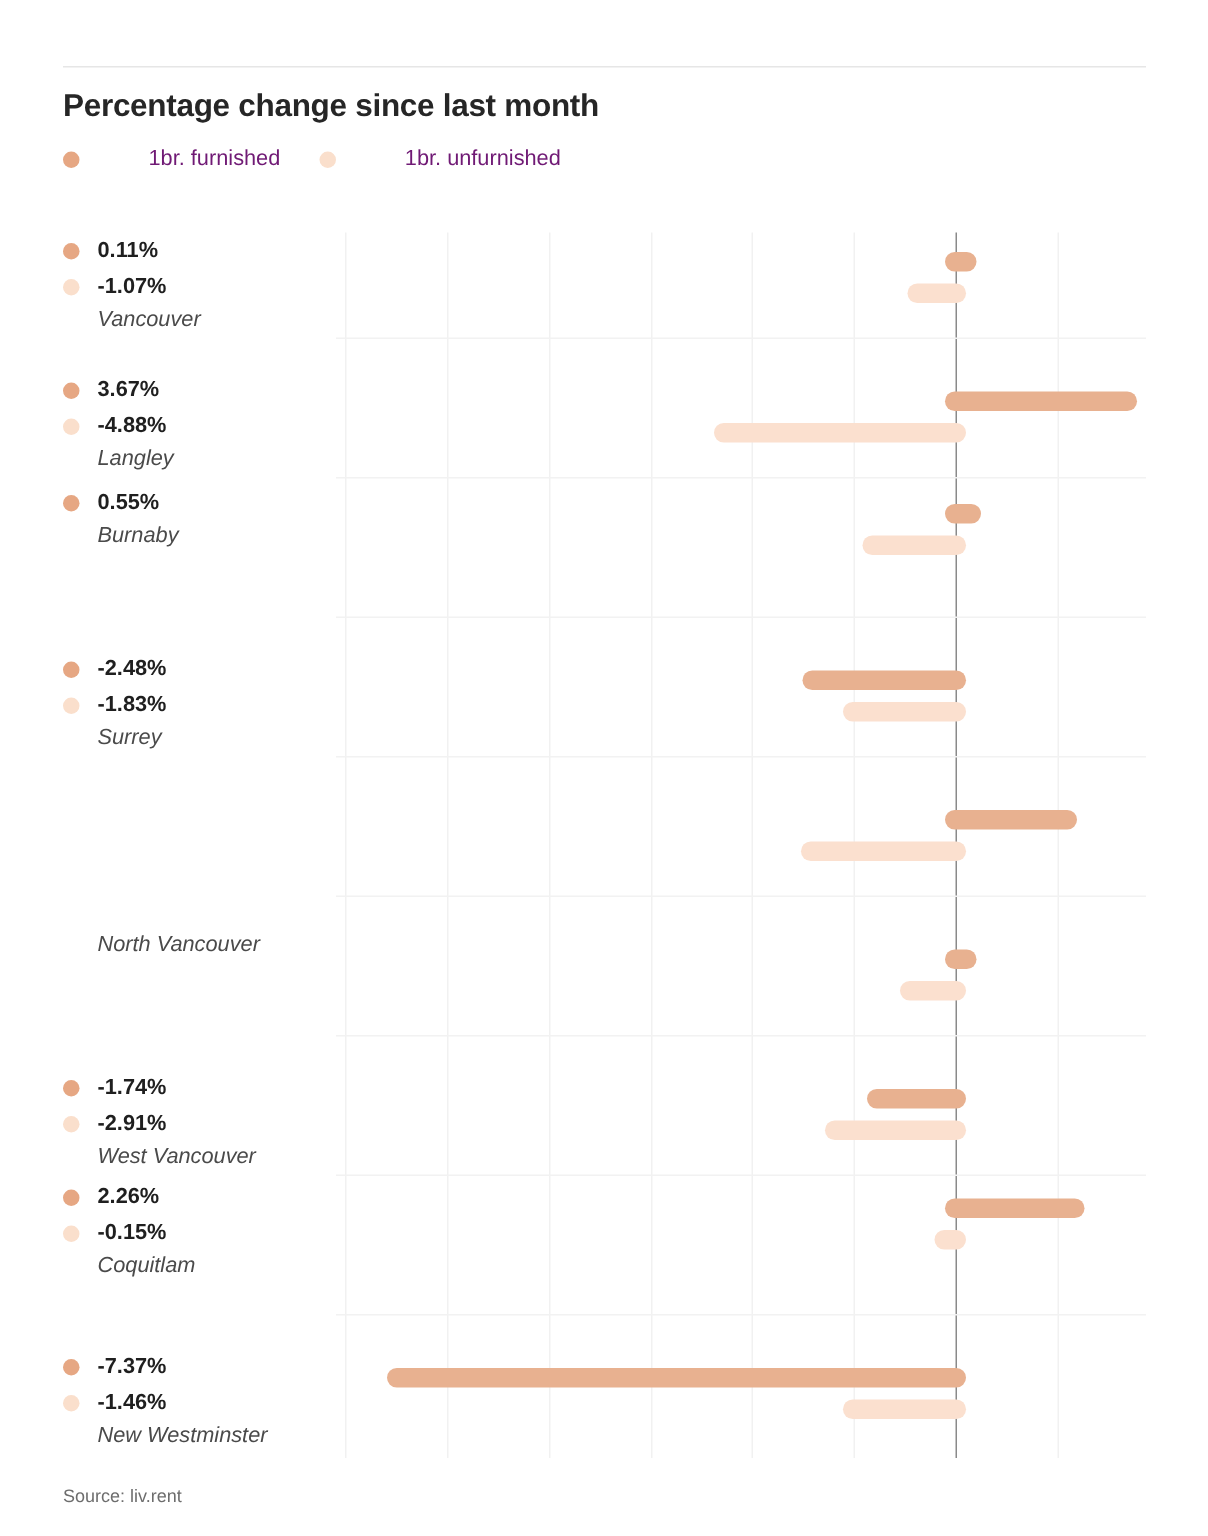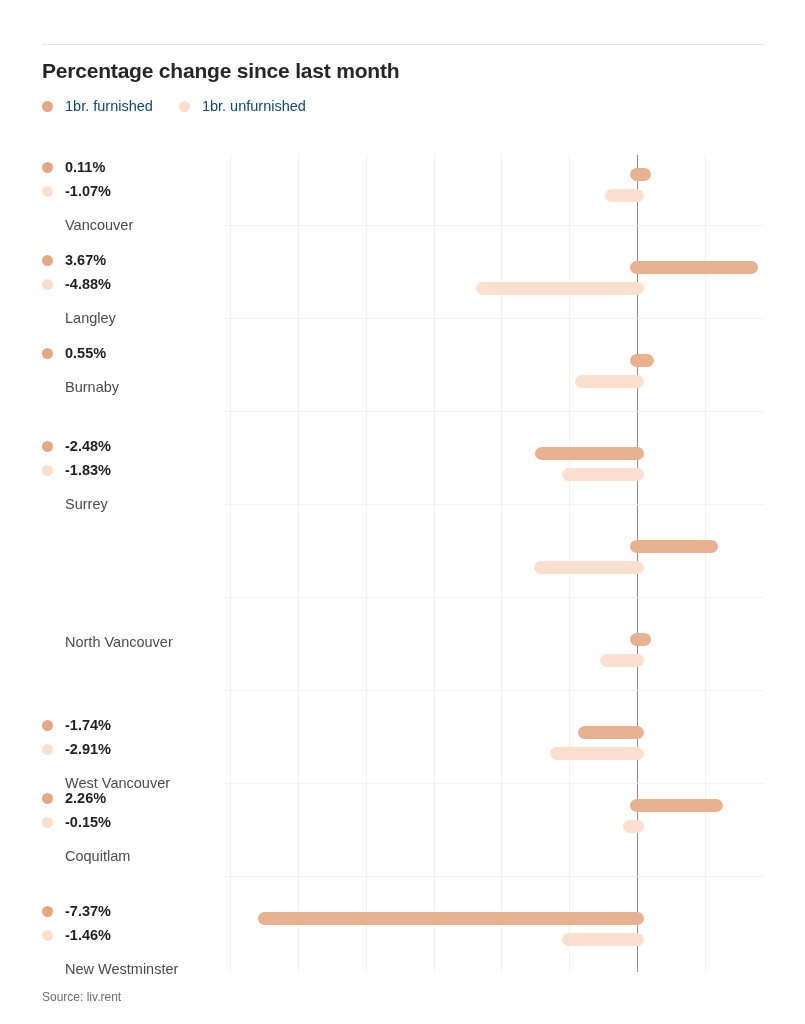--- a/index.html
+++ b/index.html
@@ -26,21 +26,21 @@
 
   .legend {
     position:absolute; left:42px; top:98px;
     display:flex; align-items:center; gap:0px;
   }
   .legend-item { display:flex; align-items:center; margin-right:26px; }
   .legend-dot {
     width:11px; height:11px; border-radius:50%;
     display:inline-block; margin-right:12px;
   }
-  .legend-label { font-size:14.5px; color:#0c4a6e; }
+  .legend-label { font-size:14.5px; color:#701a75;margin-left:34px; }
 
   
   .plot {
     position:absolute; left:224px; top:155px;
     width:540px; height:817px;
   }
   .gridline {
     position:absolute; top:0; bottom:0; width:1px;
     background:#f1f1f1;
   }
@@ -56,21 +56,21 @@
   
   .row { position:absolute; left:0; width:805px; }
   .row-labels { position:absolute; left:42px; top:0; width:180px; }
   .lab-line { display:flex; align-items:center; height:24px; }
   .lab-dot {
     width:11px; height:11px; border-radius:50%;
     margin-right:12px; flex:0 0 auto;
   }
   .lab-val { font-size:14.5px; font-weight:bold; color:#1f1f1f; }
   .lab-city {
-    font-size:14.5px; color:#4a4a4a; margin-left:23px; margin-top:14px;
+    font-size:14.5px; color:#4a4a4a; margin-left:23px; margin-top:2px;font-style:italic;
   }
 
   .bar {
     position:absolute; height:13px; border-radius:7px;
   }
   .source {
     position:absolute; left:42px; top:990px;
     font-size:12px; color:#6d6d6d;
   }
 </style>
@@ -137,21 +137,21 @@
           </div>
           <div class="lab-line">
             <span class="lab-dot" style="background: rgb(250, 223, 204);"></span>
             <span class="lab-val">-4.88%</span>
           </div>
           <div class="lab-city">Langley</div>
         </div>
         <div class="bar" style="background: rgb(232, 177, 144); top: 13px; left: 630px; width: 128.11px;"></div>
         <div class="bar" style="background: rgb(251, 224, 207); top: 34px; left: 475.96px; width: 168.04px;"></div>
       </div>
-      <div class="row" style="top: 341px; height: 93px;">
+      <div class="row" style="top: 323px; height: 93px;">
         <div class="row-labels">
           <div class="lab-line">
             <span class="lab-dot" style="background: rgb(230, 167, 131);"></span>
             <span class="lab-val">0.55%</span>
           </div>
           <div class="lab-city">Burnaby</div>
         </div>
         <div class="bar" style="background: rgb(232, 177, 144); top: 13px; left: 630px; width: 23.5px;"></div>
         <div class="bar" style="background: rgb(251, 224, 207); top: 34px; left: 574.9px; width: 69.1px;"></div>
       </div>

